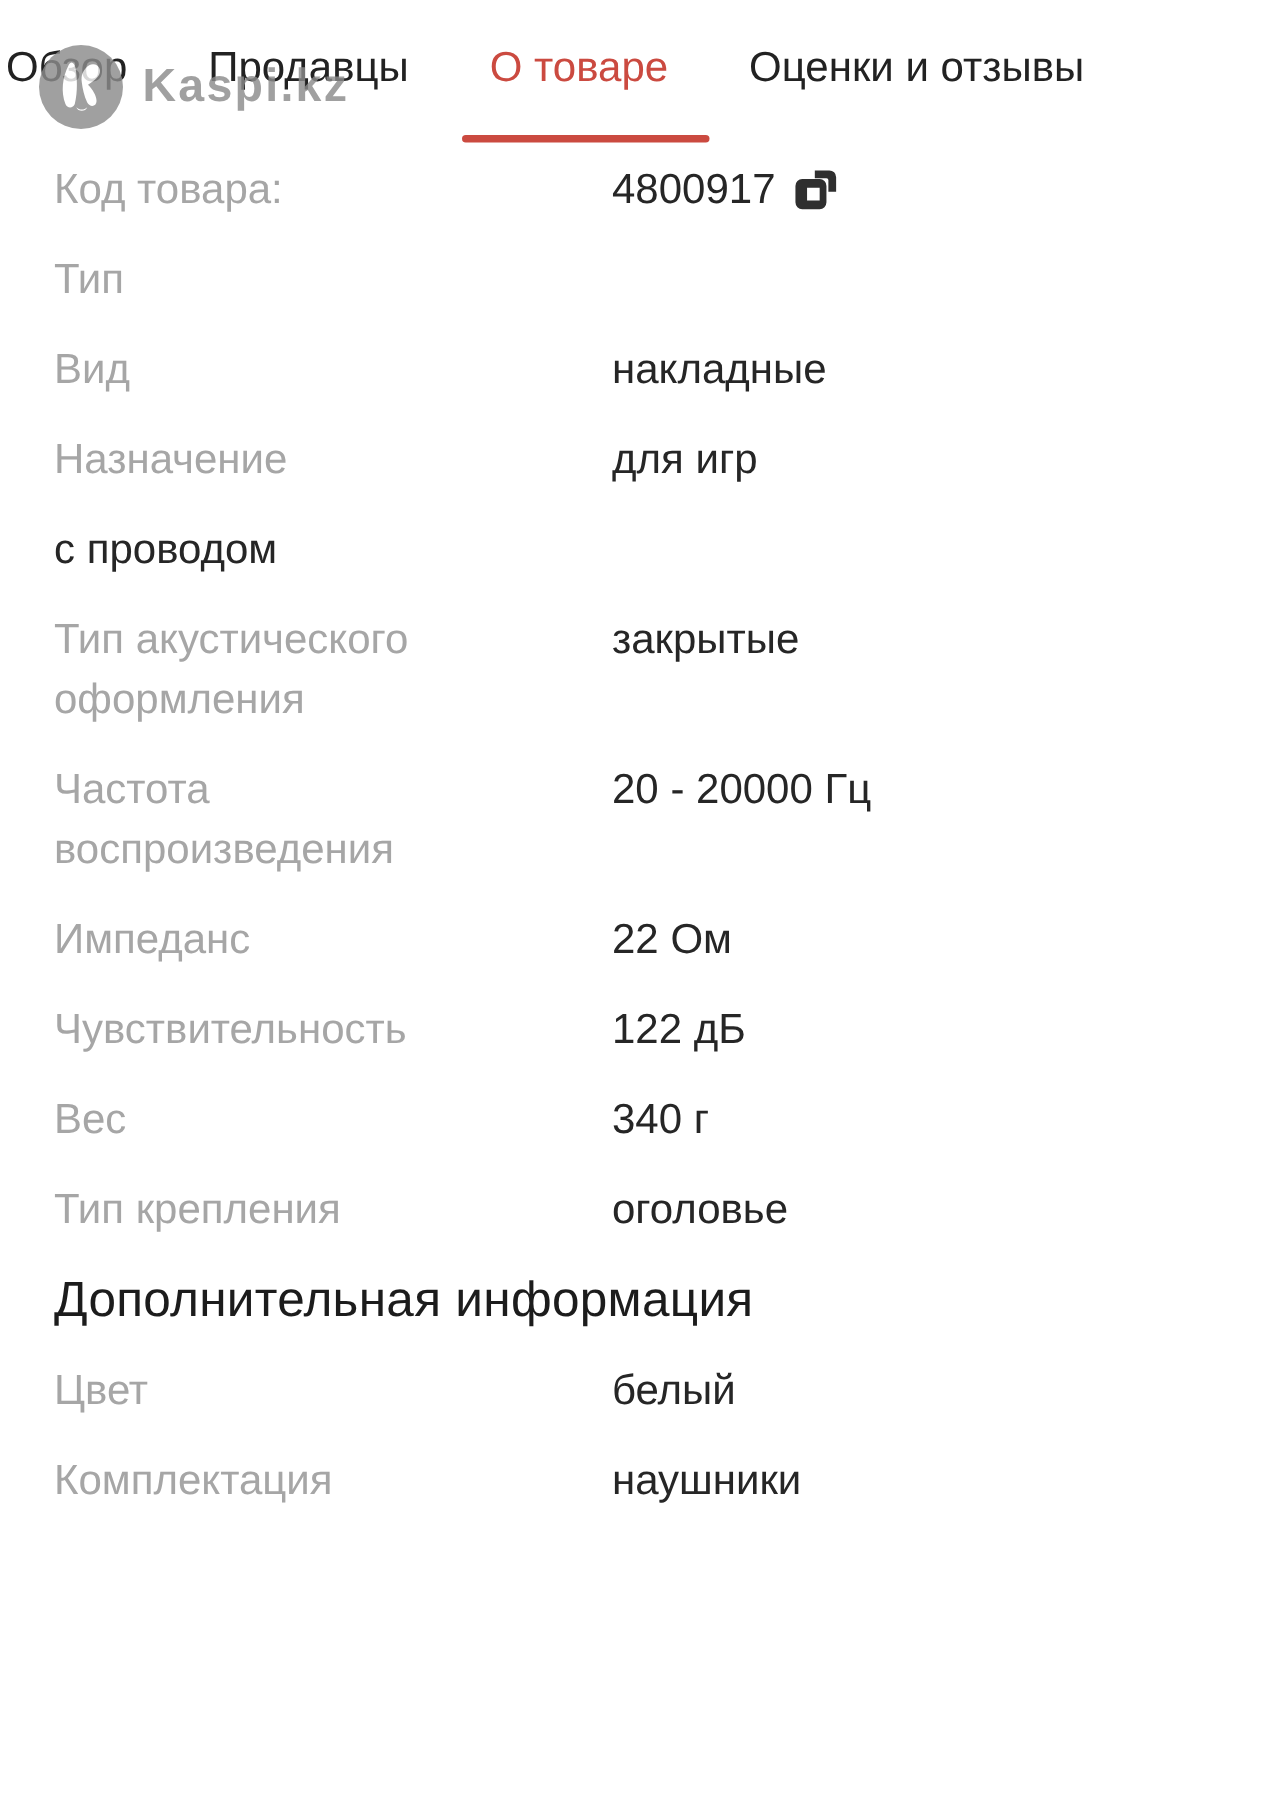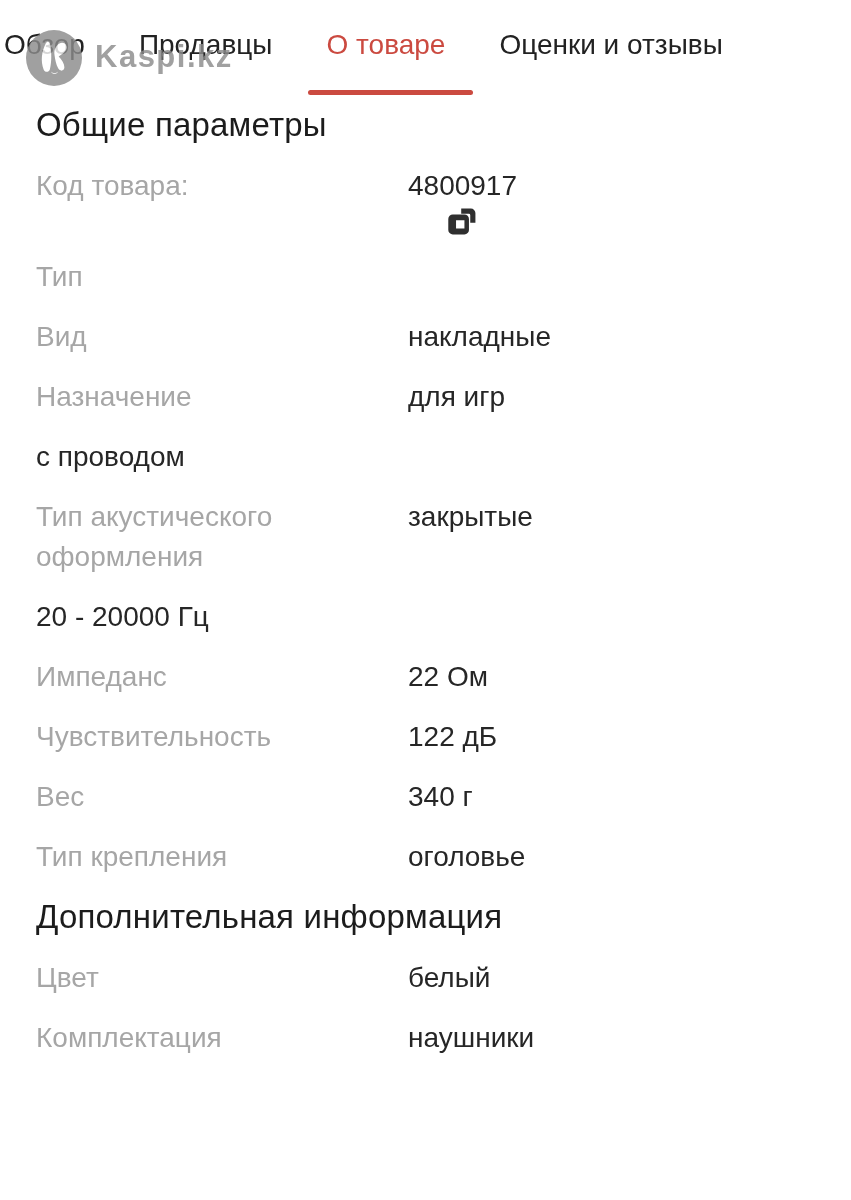--- a/index.html
+++ b/index.html
@@ -52,21 +52,21 @@
     color: #1c1c1c; letter-spacing: 0.2px;
   }
   .section-title--secondary { margin-top: 21px; }
 
   .spec-row { display: flex; align-items: flex-start; margin-bottom: 20px; }
   .spec-label {
     flex: 0 0 322px; margin-right: 50px;
     font-size: 28px; line-height: 40px;
     color: #a6a6a6;
   }
-  .value-wrap { display: flex; align-items: center; min-height: 40px; flex-direction: column; }
+  .value-wrap { display: flex; align-items: center; gap: 12px; min-height: 40px; }
   .spec-value { font-size: 28px; line-height: 40px; color: #262626; }
 
   .copy-btn {
     background: none; border: none; padding: 0; margin: 0;
     line-height: 0; cursor: pointer;
   }
 </style>
 </head>
 <body>
 
@@ -84,21 +84,20 @@
 
 <nav class="tabs">
   <div class="tab">Обзор</div>
   <div class="tab">Продавцы</div>
   <div class="tab tab--active">О товаре</div>
   <div class="tab">Оценки и отзывы</div>
 </nav>
 
 <main class="content">
 
-  <h2 class="section-title">Общие параметры</h2>
 
   <div class="spec-row">
     <div class="spec-label">Код товара:</div>
     <div class="value-wrap">
       <span class="spec-value">4800917</span>
       <button class="copy-btn">
         <span style="line-height:0;">
           <svg width="31" height="31" viewBox="0 0 24 24">
             <path d="M11 2 h7.5 A3.5 3.5 0 0 1 22 5.5 V13 h-4 V7 a1 1 0 0 0 -1 -1 h-6 z" fill="#2f2f2f"></path>
             <path fill-rule="evenodd" d="M4.5 6.5 h9 A3.5 3.5 0 0 1 17 10 v8.5 a3.5 3.5 0 0 1 -3.5 3.5 h-9 A3.5 3.5 0 0 1 1 18.5 V10 a3.5 3.5 0 0 1 3.5 -3.5 z M7 11 v6.5 h6.5 V11 z" fill="#2f2f2f"></path>
@@ -133,20 +132,21 @@
   </div>
 
   <div class="spec-row">
     <div class="spec-label">Тип акустического оформления</div>
     <div class="value-wrap">
         <span class="spec-value">закрытые</span>
       </div>
   </div>
 
   <div class="spec-row">
+    <div class="spec-label">Частота воспроизведения</div>
     <div class="value-wrap">
         <span class="spec-value">20 - 20000 Гц</span>
       </div>
   </div>
 
   <div class="spec-row">
     <div class="spec-label">Импеданс</div>
     <div class="value-wrap">
         <span class="spec-value">22 Ом</span>
       </div>

